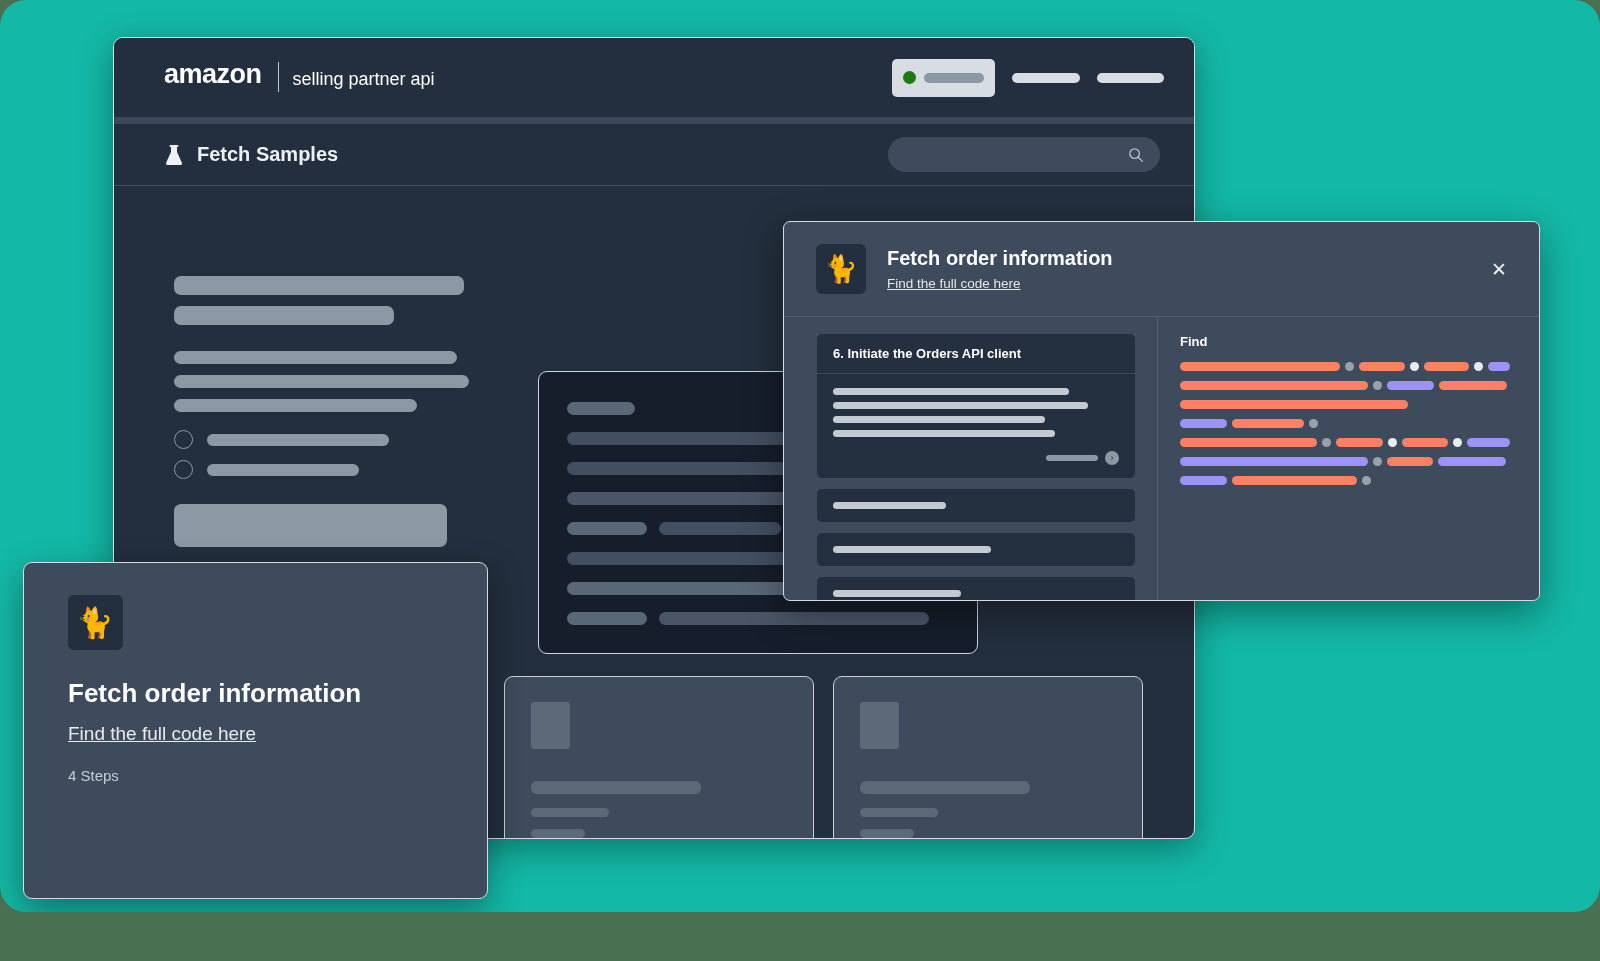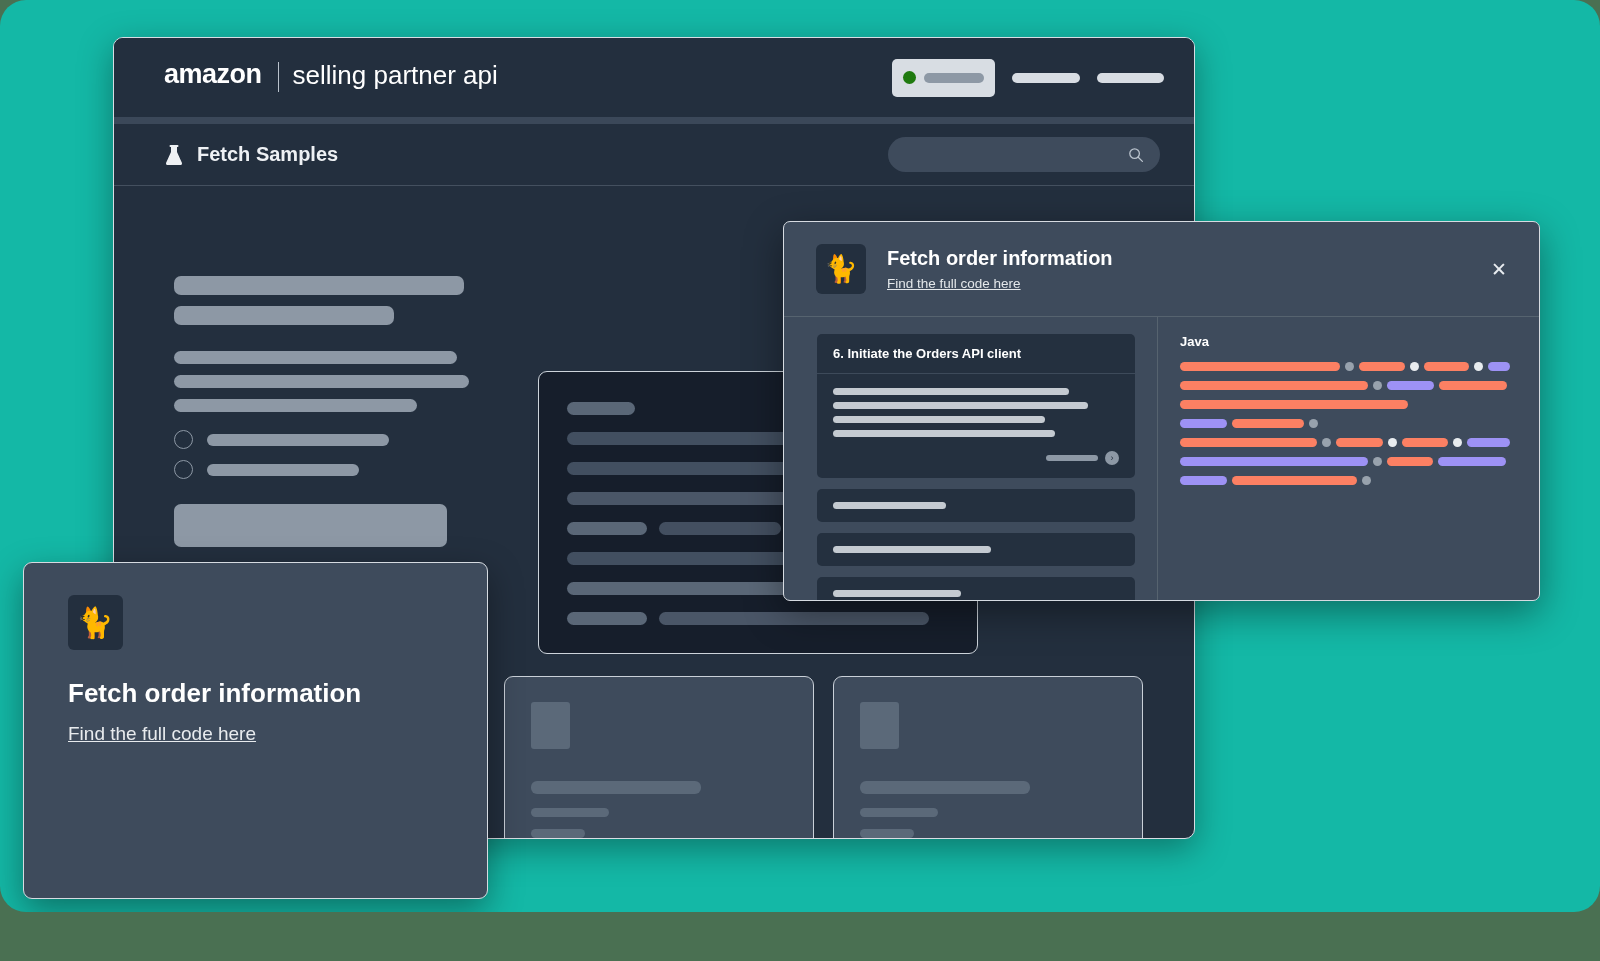--- a/index.html
+++ b/index.html
@@ -60,21 +60,21 @@
     height: 14px;
   }
   .brand-div {
     width: 1px;
     height: 30px;
     background: #b9c2cc;
     margin: 0 14px 2px 16px;
   }
   .brand-sub {
     color: #ffffff;
-    font-size: 26px;
+    font-size: 18px;
     font-weight: 300;
     line-height: 1;
     padding-bottom: 6px;
   }
   .topbar-right {
     margin-left: auto;
     display: flex;
     align-items: center;
     gap: 17px;
   }
@@ -473,21 +473,21 @@
         </div>
         <div class="step-closed">
           <div class="sl" style="width:158px"></div>
         </div>
         <div class="step-closed">
           <div class="sl" style="width:128px"></div>
         </div>
       </div>
 
       <div class="code-pane">
-        <div class="lang-label">Java</div>
+        <div class="lang-label">Find</div>
         <div id="code-lines">
             <div class="code-line">
               <span class="tok o" style="width: 160px;"></span>
               <span class="dot g"></span>
               <span class="tok o" style="width: 46px;"></span>
               <span class="dot w"></span>
               <span class="tok o" style="width: 45px;"></span>
               <span class="dot w"></span>
               <span class="tok p" style="width: 22px;"></span>
             </div>
@@ -528,15 +528,16 @@
           </div>
       </div>
 
     </div>
   </div>
 
   <div class="feature-card">
     <div class="feature-tile">🐈</div>
     <div class="feature-title">Fetch order information</div>
     <a class="feature-link">Find the full code here</a>
+    <div class="feature-steps">4 Steps</div>
   </div>
 
 </div>
 
 </body></html>

